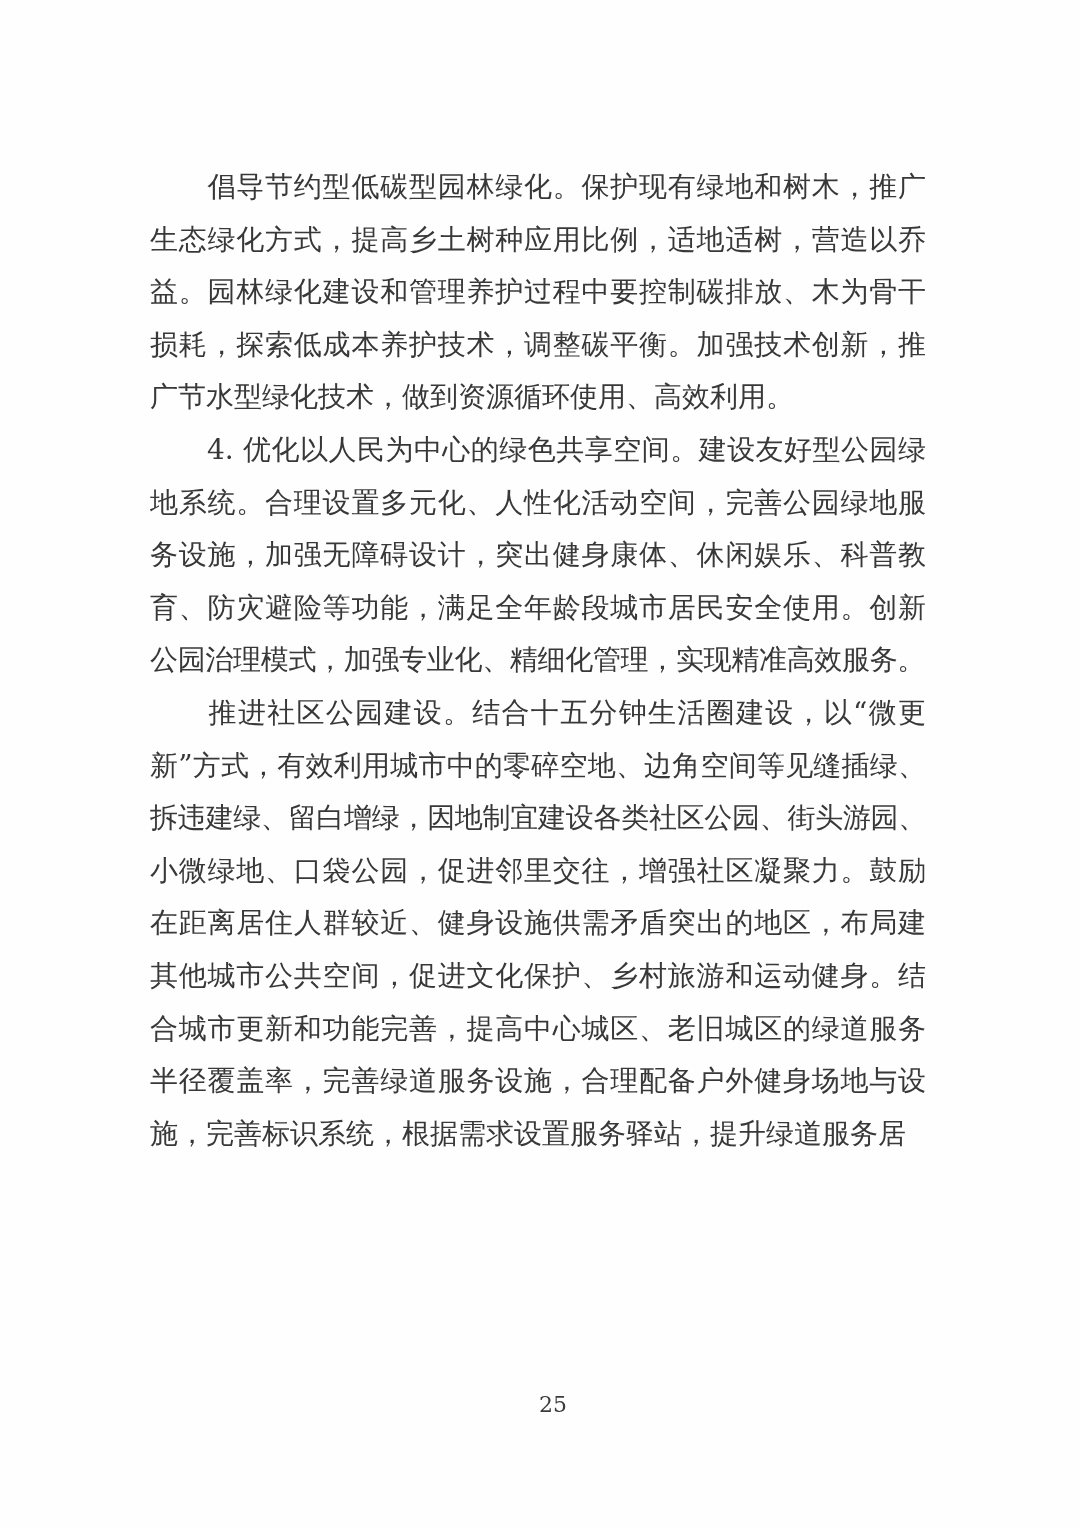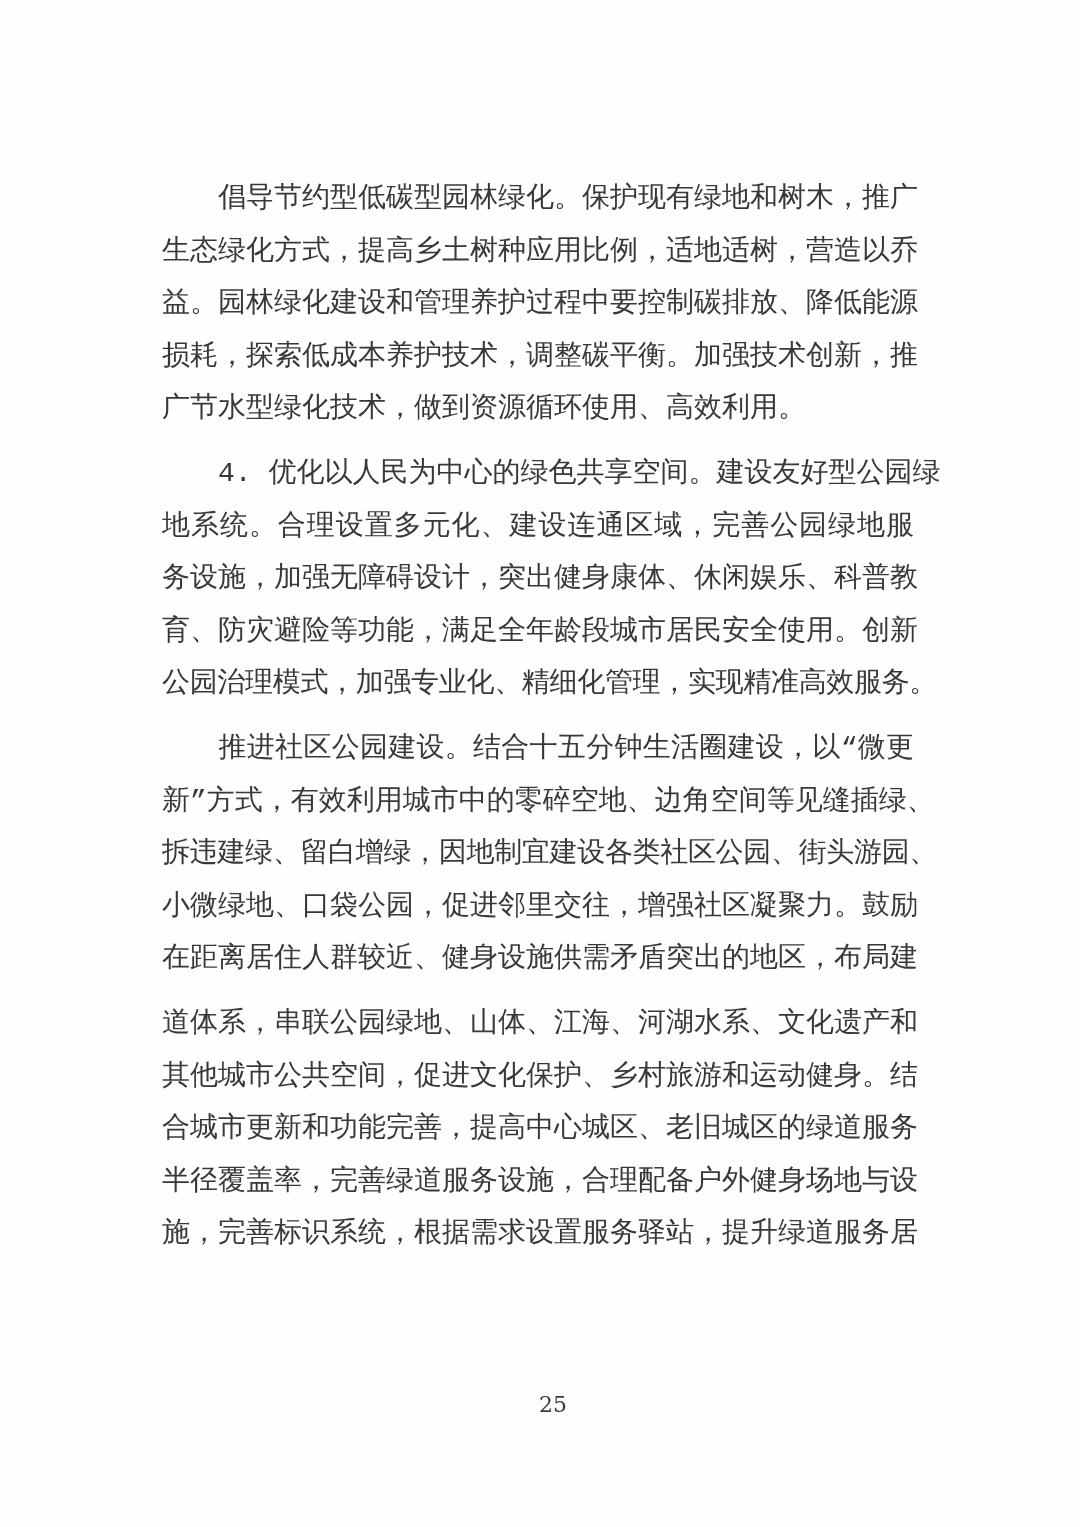--- a/index.html
+++ b/index.html
@@ -17,21 +17,21 @@
     background: #fefefe;
   }
   .text-block {
     position: absolute;
     left: 150px;
     top: 161px;
     width: 776px;
     color: #383838;
     font-size: 28px;
   }
-  .paragraph { margin: 12px; padding: 0; font-family: Liberation Mono, monospace; }
+  .paragraph { margin: 0; padding: 0; }
   .line {
     height: 52.6px;
     line-height: 52.6px;
     white-space: nowrap;
     text-align: justify;
     text-align-last: justify;
     overflow: visible;
   }
   .line.last {
     text-align-last: left;
@@ -50,40 +50,39 @@
   }
 </style>
 </head>
 <body>
 
 <div class="page">
   <div class="text-block" id="text-block">
       <div class="paragraph">
         <div class="line">　　倡导节约型低碳型园林绿化。保护现有绿地和树木，推广</div>
         <div class="line">生态绿化方式，提高乡土树种应用比例，适地适树，营造以乔</div>
-        <div class="line">益。园林绿化建设和管理养护过程中要控制碳排放、降低能源</div>
+        <div class="line">益。园林绿化建设和管理养护过程中要控制碳排放、木为骨干</div>
         <div class="line">损耗，探索低成本养护技术，调整碳平衡。加强技术创新，推</div>
         <div class="line last">广节水型绿化技术，做到资源循环使用、高效利用。</div>
       </div>
       <div class="paragraph">
         <div class="line">　　4. 优化以人民为中心的绿色共享空间。建设友好型公园绿</div>
-        <div class="line">地系统。合理设置多元化、建设连通区域，完善公园绿地服</div>
+        <div class="line">地系统。合理设置多元化、人性化活动空间，完善公园绿地服</div>
         <div class="line">务设施，加强无障碍设计，突出健身康体、休闲娱乐、科普教</div>
         <div class="line">育、防灾避险等功能，满足全年龄段城市居民安全使用。创新</div>
         <div class="line last" style="letter-spacing: -0.32px;">公园治理模式，加强专业化、精细化管理，实现精准高效服务。</div>
       </div>
       <div class="paragraph">
         <div class="line">　　推进社区公园建设。结合十五分钟生活圈建设，以“微更</div>
         <div class="line">新”方式，有效利用城市中的零碎空地、边角空间等见缝插绿、</div>
         <div class="line" style="letter-spacing: -0.32px;">拆违建绿、留白增绿，因地制宜建设各类社区公园、街头游园、</div>
         <div class="line">小微绿地、口袋公园，促进邻里交往，增强社区凝聚力。鼓励</div>
         <div class="line">在距离居住人群较近、健身设施供需矛盾突出的地区，布局建</div>
       </div>
       <div class="paragraph">
-        <div class="line">道体系，串联公园绿地、山体、江海、河湖水系、文化遗产和</div>
         <div class="line">其他城市公共空间，促进文化保护、乡村旅游和运动健身。结</div>
         <div class="line">合城市更新和功能完善，提高中心城区、老旧城区的绿道服务</div>
         <div class="line">半径覆盖率，完善绿道服务设施，合理配备户外健身场地与设</div>
         <div class="line last">施，完善标识系统，根据需求设置服务驿站，提升绿道服务居</div>
       </div>
     </div>
   <div class="page-number">25</div>
 </div>
 
 </body></html>

